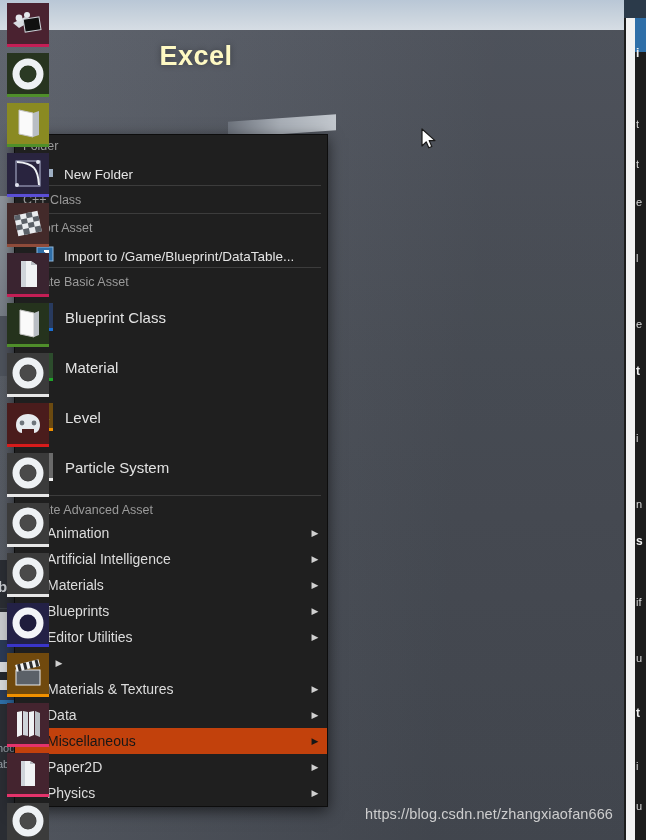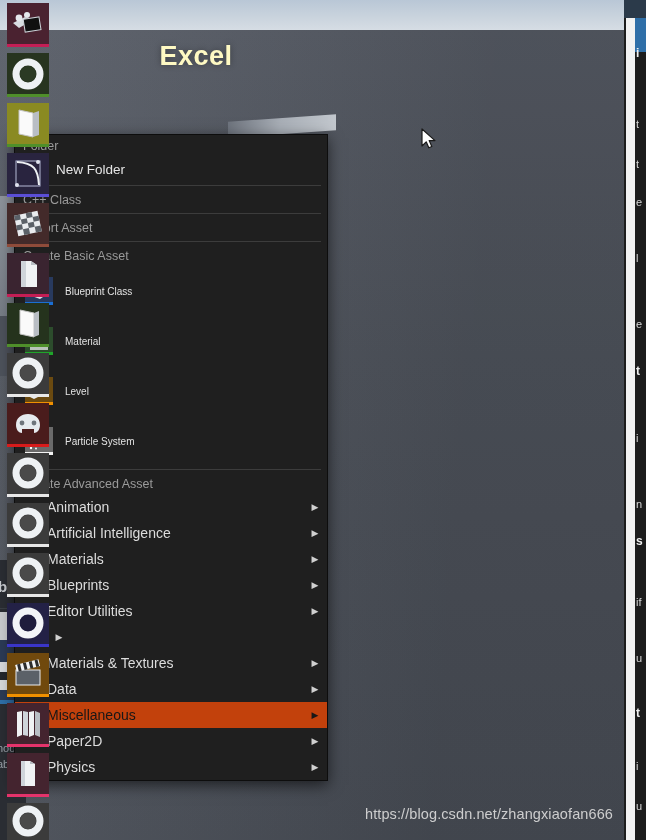--- a/index.html
+++ b/index.html
@@ -54,22 +54,22 @@
 
   
   .chip{width:28px;height:28px;position:relative;margin-right:12px;flex:none;
         display:inline-block;overflow:hidden;}
   .chip .bar{position:absolute;left:0;bottom:0;width:100%;height:3px;}
   .chip .gfx{position:absolute;inset:0;}
 
   
   #menu-left{left:14px;top:134px;width:312px;}
   #menu-left .irow{display:flex;align-items:center;height:50px;padding-left:10px;
-        color:#e2e2e2;font-size:10px;}
-  #menu-left .srow{display:flex;align-items:center;height:26px;padding-left:12px;
+        color:#e2e2e2;font-size:15px;}
+  #menu-left .srow{display:flex;align-items:flex-end;height:26px;padding-left:20px;
         color:#e4e4e4;font-size:13.5px;}
   #menu-left .srow .ic{width:20px;height:20px;margin-right:9px;position:relative;flex:none;}
   #menu-left .adv{display:flex;align-items:center;height:26px;padding-left:32px;
         color:#dcdcdc;font-size:14px;}
   #menu-left .adv .lbl{flex:1;}
   #menu-left .adv .arrow{width:24px;text-align:center;font-size:9px;color:#d0d0d0;}
   #menu-left .adv.hl{background:#c2410c;color:#171717;}
   #menu-left .adv.hl .arrow{color:#171717;}
 
   
@@ -149,20 +149,29 @@
       </svg>
     </span>
     <span class="lbl">New Folder</span>
   </div>
   <div class="divider"></div>
 
   <div class="sect-head">C++ Class</div>
   <div class="divider"></div>
 
   <div class="sect-head">Import Asset</div>
+  <div class="srow">
+    <span class="ic">
+      <svg width="20" height="20" viewBox="0 0 20 20">
+        <rect x="2" y="3" width="16" height="14" fill="#2f6fa8" stroke="#8fb8dd"></rect>
+        <path d="M6 14l7-7M9 7h4v4" stroke="#ffffff" stroke-width="2" fill="none"></path>
+      </svg>
+    </span>
+    <span class="lbl">Import to /Game/Blueprint/DataTable...</span>
+  </div>
   <div class="divider"></div>
 
   <div class="sect-head">Create Basic Asset</div>
 
   <div class="irow">
     <span class="chip" style="background:#283a5e">
       <span class="gfx">
         <svg width="28" height="28" viewBox="0 0 28 28">
           <path d="M4 18l9-6 11 4-9 6z" fill="#dfe3e8"></path>
           <path d="M8 6h9v9H8z" fill="#eef1f4" stroke="#aeb6bf"></path>

